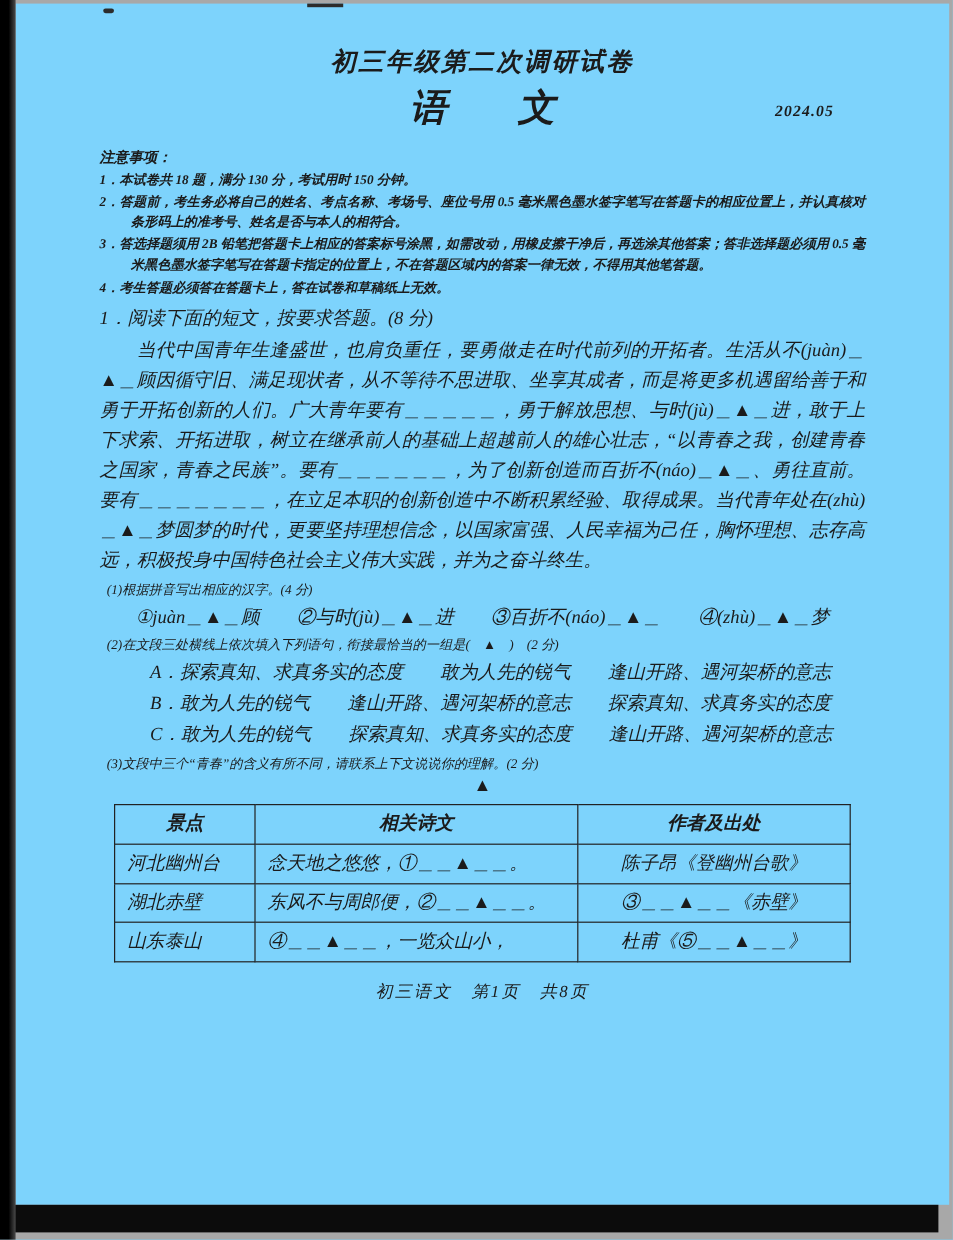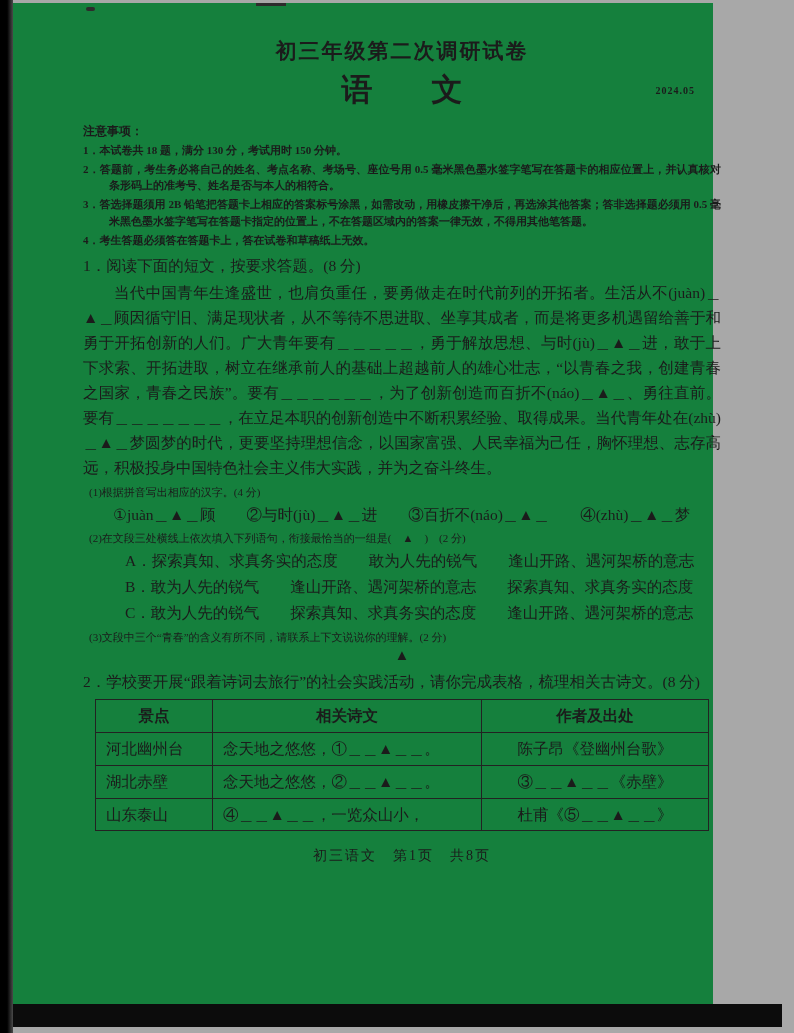--- a/index.html
+++ b/index.html
@@ -5,22 +5,23 @@
   html,body{margin:0;padding:0;}
   body{
     width:794px;height:1033px;
     background:#a8a8a8;
     position:relative;overflow:hidden;
     font-family:"Liberation Serif","DejaVu Serif",serif;
     color:#1b1b1b;
   }
   .page{
     position:absolute;left:13px;top:3px;
-    width:700px;height:1001px;
-    background:#15803d;
+    width:778px;height:1001px;
+    background:#7dd3fc;
+    font-style:italic;
   }
   .edge-left{
     position:absolute;left:0;top:0;width:13px;height:1033px;
     background:linear-gradient(to right,#000 55%,#4a4a4a);
     z-index:6;
   }
   .edge-bottom{
     position:absolute;left:0;top:1004px;width:782px;height:23px;
     background:#0c0c0c;z-index:5;
   }
@@ -34,21 +35,21 @@
   .exam-title{
     margin:0;text-align:center;
     font-size:21px;font-weight:bold;letter-spacing:2px;
   }
   .subject-row{position:relative;text-align:center;margin-top:4px;height:46px;}
   .subject{
     font-size:31px;font-weight:bold;letter-spacing:14px;padding-left:14px;
   }
   .exam-date{
     position:absolute;right:26px;top:16px;
-    font-size:10px;font-weight:bold;letter-spacing:1px;margin-left:39px;
+    font-size:13px;font-weight:bold;letter-spacing:1px;margin-left:39px;
   }
   .notice-heading{font-size:12px;font-weight:bold;margin:8px 0 2px;}
   .notice-item{
     font-weight:bold;font-size:11px;line-height:1.52;
     margin:2px 0;padding-left:26px;text-indent:-26px;text-align:justify;
   }
   .section-heading{
     margin:14px 0 8px;text-align:center;
     font-size:20px;font-weight:bold;letter-spacing:1px;
   }
@@ -106,39 +107,38 @@
     <p class="blanks">①juàn＿▲＿顾　　②与时(jù)＿▲＿进　　③百折不(náo)＿▲＿　　④(zhù)＿▲＿梦</p>
 
     <p class="sub">(2)在文段三处横线上依次填入下列语句，衔接最恰当的一组是(　▲　)　(2 分)</p>
     <p class="option">A．探索真知、求真务实的态度　　敢为人先的锐气　　逢山开路、遇河架桥的意志</p>
     <p class="option">B．敢为人先的锐气　　逢山开路、遇河架桥的意志　　探索真知、求真务实的态度</p>
     <p class="option">C．敢为人先的锐气　　探索真知、求真务实的态度　　逢山开路、遇河架桥的意志</p>
 
     <p class="sub">(3)文段中三个“青春”的含义有所不同，请联系上下文说说你的理解。(2 分)</p>
     <p class="answer-mark">▲</p>
 
-    <p class="stem">2．学校要开展“跟着诗词去旅行”的社会实践活动，请你完成表格，梳理相关古诗文。(8 分)</p>
 
     <table class="poems">
       <thead>
         <tr>
           <th>景点</th>
           <th>相关诗文</th>
           <th>作者及出处</th>
         </tr>
       </thead>
       <tbody>
         <tr>
           <td class="col-spot">河北幽州台</td>
           <td class="col-poem">念天地之悠悠，①＿＿▲＿＿。</td>
           <td class="col-author">陈子昂《登幽州台歌》</td>
         </tr>
         <tr>
           <td class="col-spot">湖北赤壁</td>
-          <td class="col-poem">念天地之悠悠，②＿＿▲＿＿。</td>
+          <td class="col-poem">东风不与周郎便，②＿＿▲＿＿。</td>
           <td class="col-author">③＿＿▲＿＿《赤壁》</td>
         </tr>
         <tr>
           <td class="col-spot">山东泰山</td>
           <td class="col-poem">④＿＿▲＿＿，一览众山小，</td>
           <td class="col-author">杜甫《⑤＿＿▲＿＿》</td>
         </tr>
       </tbody>
     </table>
 

